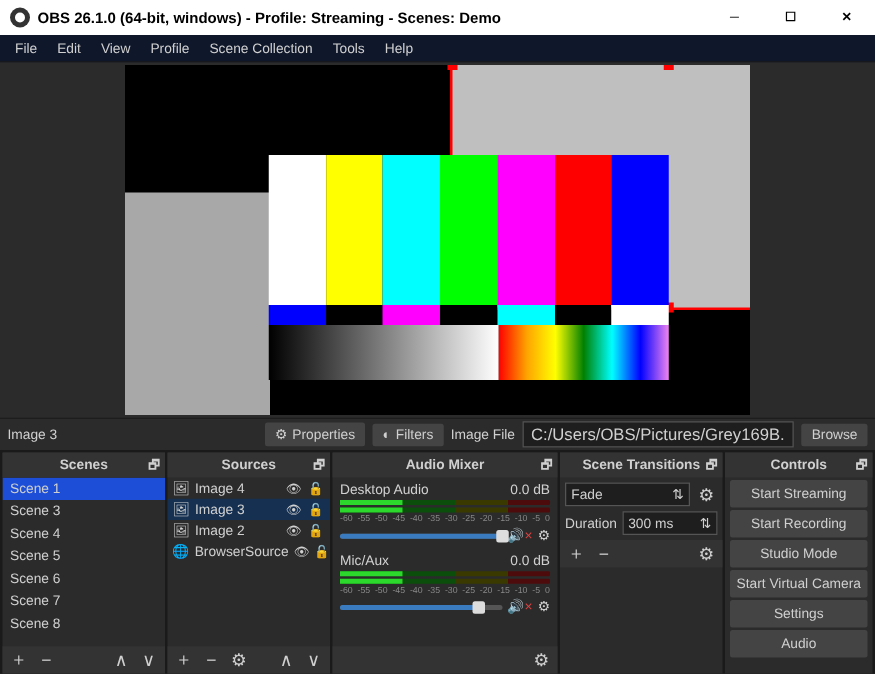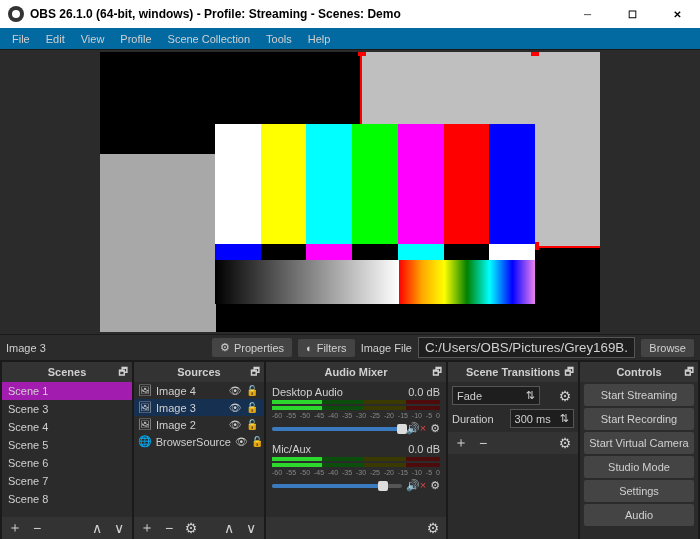--- a/index.html
+++ b/index.html
@@ -3,21 +3,21 @@
 <meta charset="utf-8">
 <style>
 * { margin: 0; padding: 0; box-sizing: border-box; font-family: "Segoe UI", Arial, sans-serif; }
 body { background: #2b2b2b; color: #d0d0d0; font-size: 11px; overflow: hidden; }
 .window { width: 700px; height: 539px; background: #2b2b2b; display: flex; flex-direction: column; }
 .titlebar { height: 28px; background: #fff; display: flex; align-items: center; padding: 0 0 0 8px; color: #000; font-weight: bold; }
 .titlebar .logo { width: 16px; height: 16px; border-radius: 50%; background: #333; margin-right: 6px; display: flex; align-items: center; justify-content: center; }
 .titlebar .logo::after { content: ""; width: 8px; height: 8px; border-radius: 50%; background: #fff; }
 .titlebar .title { flex: 1; font-size: 12px; }
 .titlebar .winbtn { width: 45px; height: 28px; display: flex; align-items: center; justify-content: center; font-size: 10px; cursor: pointer; }
-.menubar { height: 22px; background: #0369a1; display: flex; align-items: center; padding: 0 4px; border-bottom: 1px solid #1a1a1a; }
+.menubar { height: 22px; background: #0f172a; display: flex; align-items: center; padding: 0 4px; border-bottom: 1px solid #1a1a1a; }
 .menubar .mi { padding: 3px 8px; cursor: pointer; }
 .preview-area { flex: 0 0 284px; background: #2b2b2b; display: flex; align-items: center; justify-content: center; position: relative; }
 .canvas { width: 500px; height: 280px; background: #000; position: relative; overflow: hidden; }
 .gray-box { position: absolute; left: 0; top: 102px; width: 116px; height: 180px; background: #a8a8a8; }
 .selbox { position: absolute; left: 260px; top: -2px; width: 350px; height: 198px; border: 2px solid red; background: #bfbfbf; }
 .handle { position: absolute; width: 8px; height: 8px; background: red; }
 .handle.tl { left: -4px; top: -4px; } .handle.tm { left: 50%; top: -4px; margin-left: -4px; }
 .handle.ml { left: -4px; top: 50%; margin-top: -4px; }
 .handle.bl { left: -4px; bottom: -4px; } .handle.bm { left: 50%; bottom: -4px; margin-left: -4px; }
 .testcard { position: absolute; left: 115px; top: 72px; width: 320px; height: 180px; }
@@ -36,40 +36,40 @@
 .panel { background: #2b2b2b; display: flex; flex-direction: column; }
 .panel.scenes { width: 130px; }
 .panel.sources { width: 130px; }
 .panel.mixer { flex: 1; }
 .panel.trans { width: 130px; }
 .panel.controls { width: 118px; }
 .panel-header { height: 20px; background: #333; display: flex; align-items: center; justify-content: center; position: relative; font-weight: bold; }
 .panel-header .popicon { position: absolute; right: 4px; cursor: pointer; font-size: 10px; }
 .panel-body { flex: 1; overflow: hidden; }
 .list-item { padding: 3px 6px; cursor: pointer; }
-.list-item.selected { background: #a21caf; }
+.list-item.selected { background: #1d4ed8; }
 .src-item { display: flex; align-items: center; gap: 4px; padding: 2px 4px; cursor: pointer; }
 .src-item.selected { background: #153051; }
 .src-item .srcicon { width: 14px; text-align: center; }
 .src-item .srcname { flex: 1; }
 .src-item .eye, .src-item .lock { width: 14px; text-align: center; cursor: pointer; font-size: 10px; }
 .panel-footer { height: 22px; background: #333; display: flex; align-items: center; padding: 0 4px; gap: 4px; }
 .fbtn { width: 18px; height: 18px; display: flex; align-items: center; justify-content: center; cursor: pointer; font-size: 14px; }
 .audio-ch { padding: 4px 6px; }
 .audio-ch .ach-top { display: flex; justify-content: space-between; }
 .meter { height: 4px; margin: 2px 0; background: linear-gradient(90deg, #0b4d0b 0%, #0b4d0b 55%, #3a3a00 55%, #3a3a00 80%, #4d0b0b 80%, #4d0b0b 100%); position: relative; border-radius: 1px; }
 .meter::after { content: ""; position: absolute; left: 0; top: 0; height: 100%; width: 30%; background: linear-gradient(90deg, #2bd82b, #2bd82b); }
 .ticks { height: 8px; display: flex; justify-content: space-between; font-size: 7px; color: #888; }
 .slider-row { display: flex; align-items: center; gap: 4px; margin-top: 2px; }
 .slider { flex: 1; height: 4px; background: #555; position: relative; border-radius: 2px; }
 .slider .fill { position: absolute; height: 100%; background: #3a7bbf; border-radius: 2px; }
 .slider .thumb { position: absolute; width: 10px; height: 10px; background: #ddd; border-radius: 2px; top: -3px; transform: translateX(-50%); }
 .mute { color: #e04040; cursor: pointer; }
 .trans-body { padding: 4px; display: flex; flex-direction: column; gap: 4px; }
-.trans-row { display: flex; align-items: center; gap: 16px; }
+.trans-row { display: flex; align-items: center; gap: 4px; }
 .select { flex: 1; background: #1e1e1e; border: 1px solid #555; padding: 2px 4px; display: flex; justify-content: space-between; align-items: center; cursor: pointer; }
 .ctrl-btn { background: #444; padding: 5px 4px; margin: 2px 4px; text-align: center; border-radius: 2px; cursor: pointer; font-size: 11px; }
 </style>
 </head>
 <body>
 
 <div class="window">
   <div class="titlebar">
     <div class="logo"></div>
     <div class="title">OBS 26.1.0 (64-bit, windows) - Profile: Streaming - Scenes: Demo</div>
@@ -314,21 +314,21 @@
     </div>
 
     <div class="panel controls">
       <div class="panel-header">
           <span>Controls</span>
           <span class="popicon">🗗</span>
         </div>
       <div class="panel-body">
         <div class="ctrl-btn">Start Streaming</div>
         <div class="ctrl-btn">Start Recording</div>
+        <div class="ctrl-btn">Studio Mode</div>
         <div class="ctrl-btn">Start Virtual Camera</div>
-        <div class="ctrl-btn">Studio Mode</div>
         <div class="ctrl-btn">Settings</div>
         <div class="ctrl-btn">Audio</div>
       </div>
     </div>
   </div>
 
 </div>
 
 </body></html>

